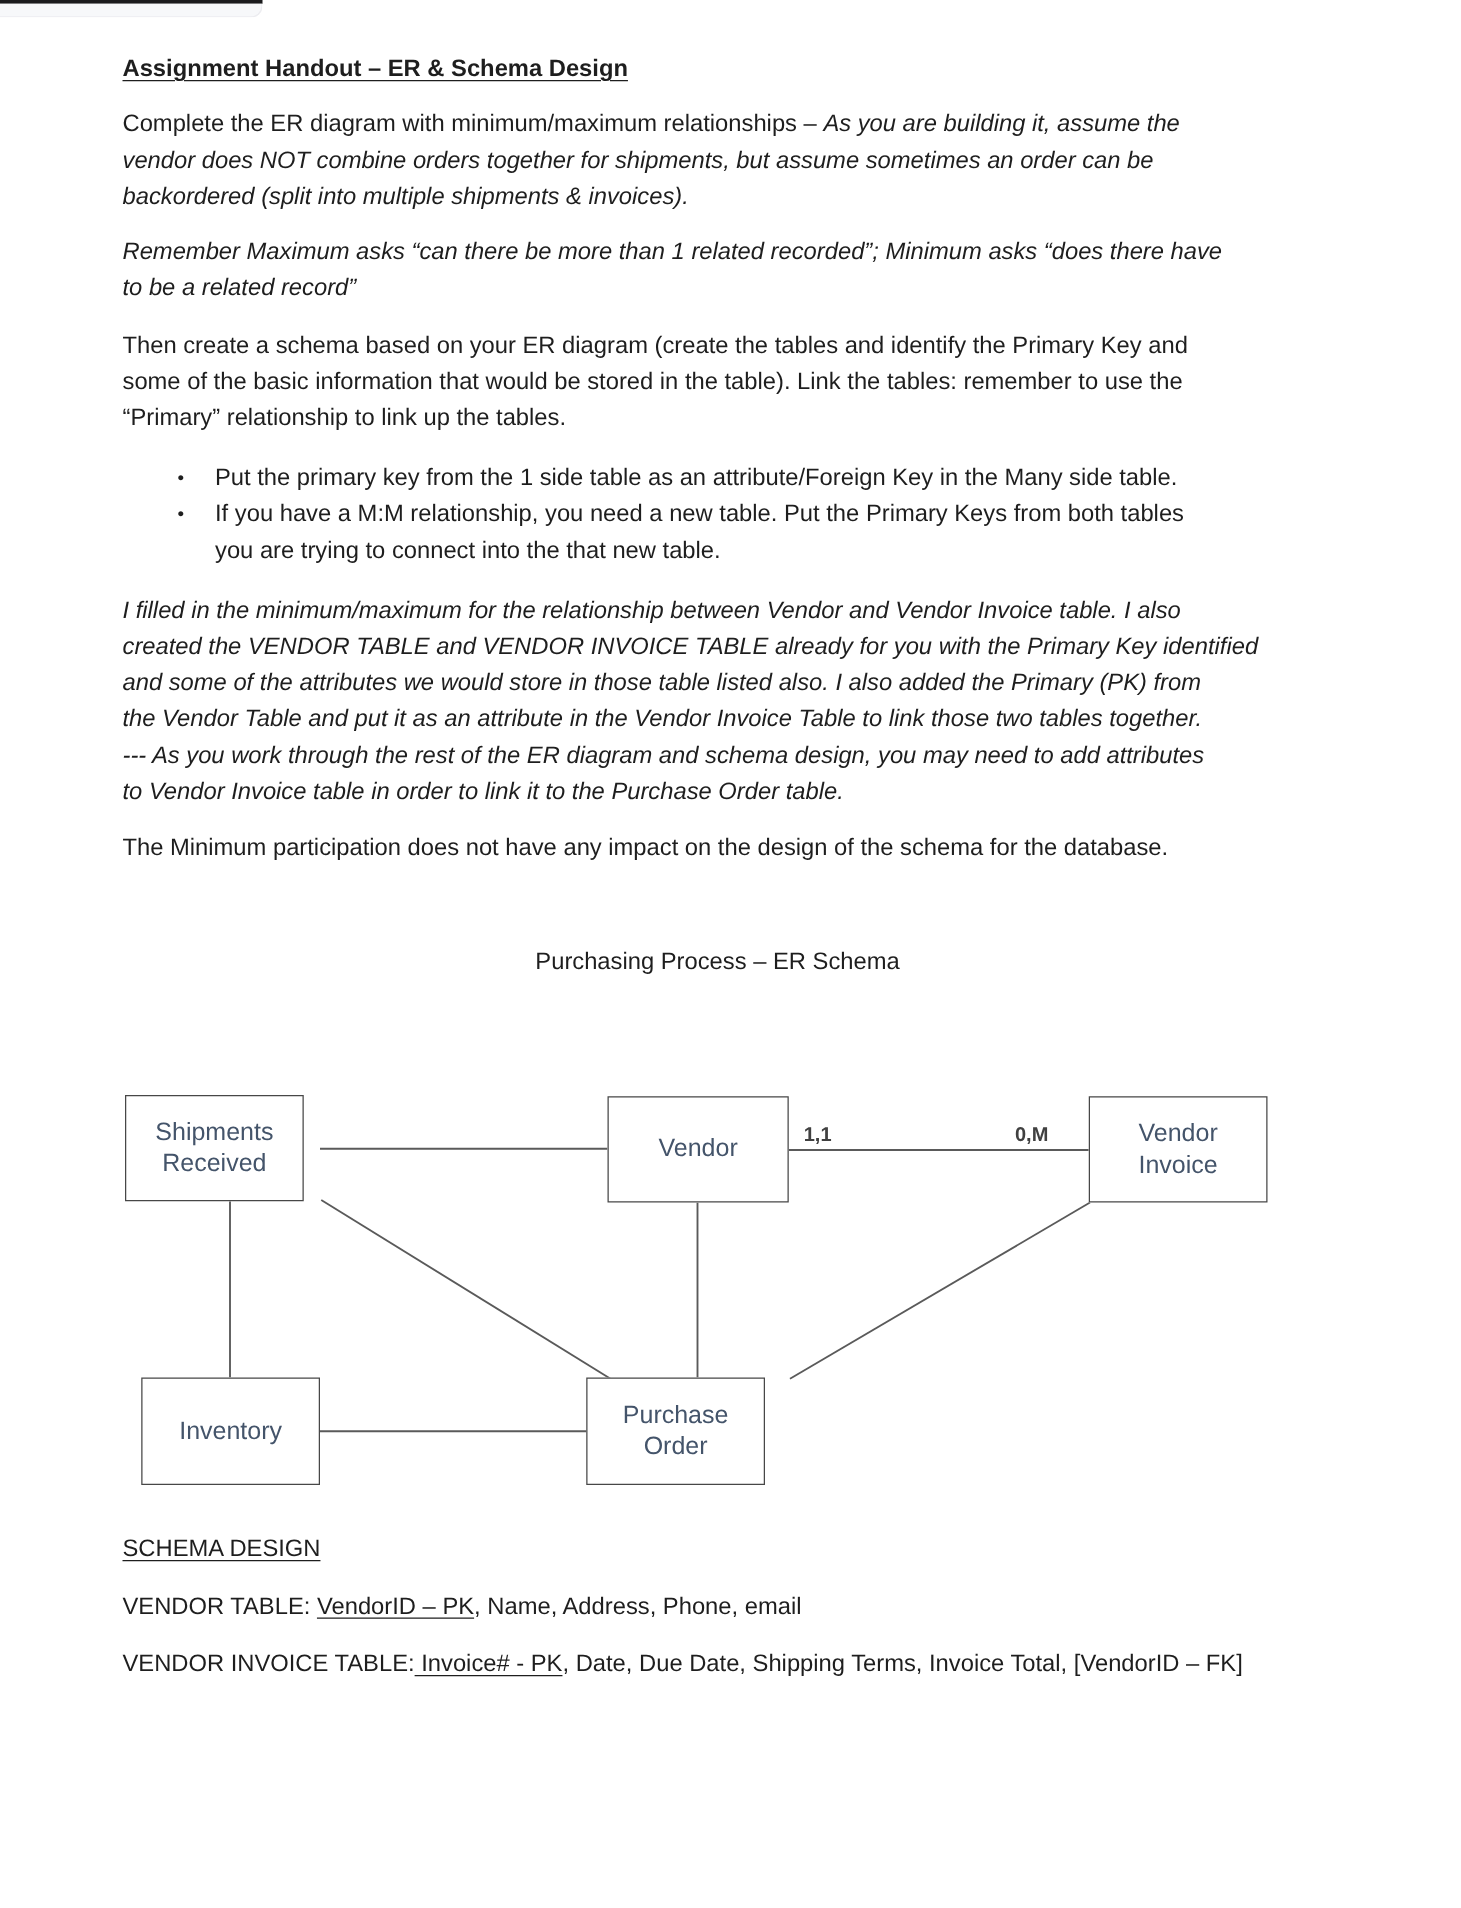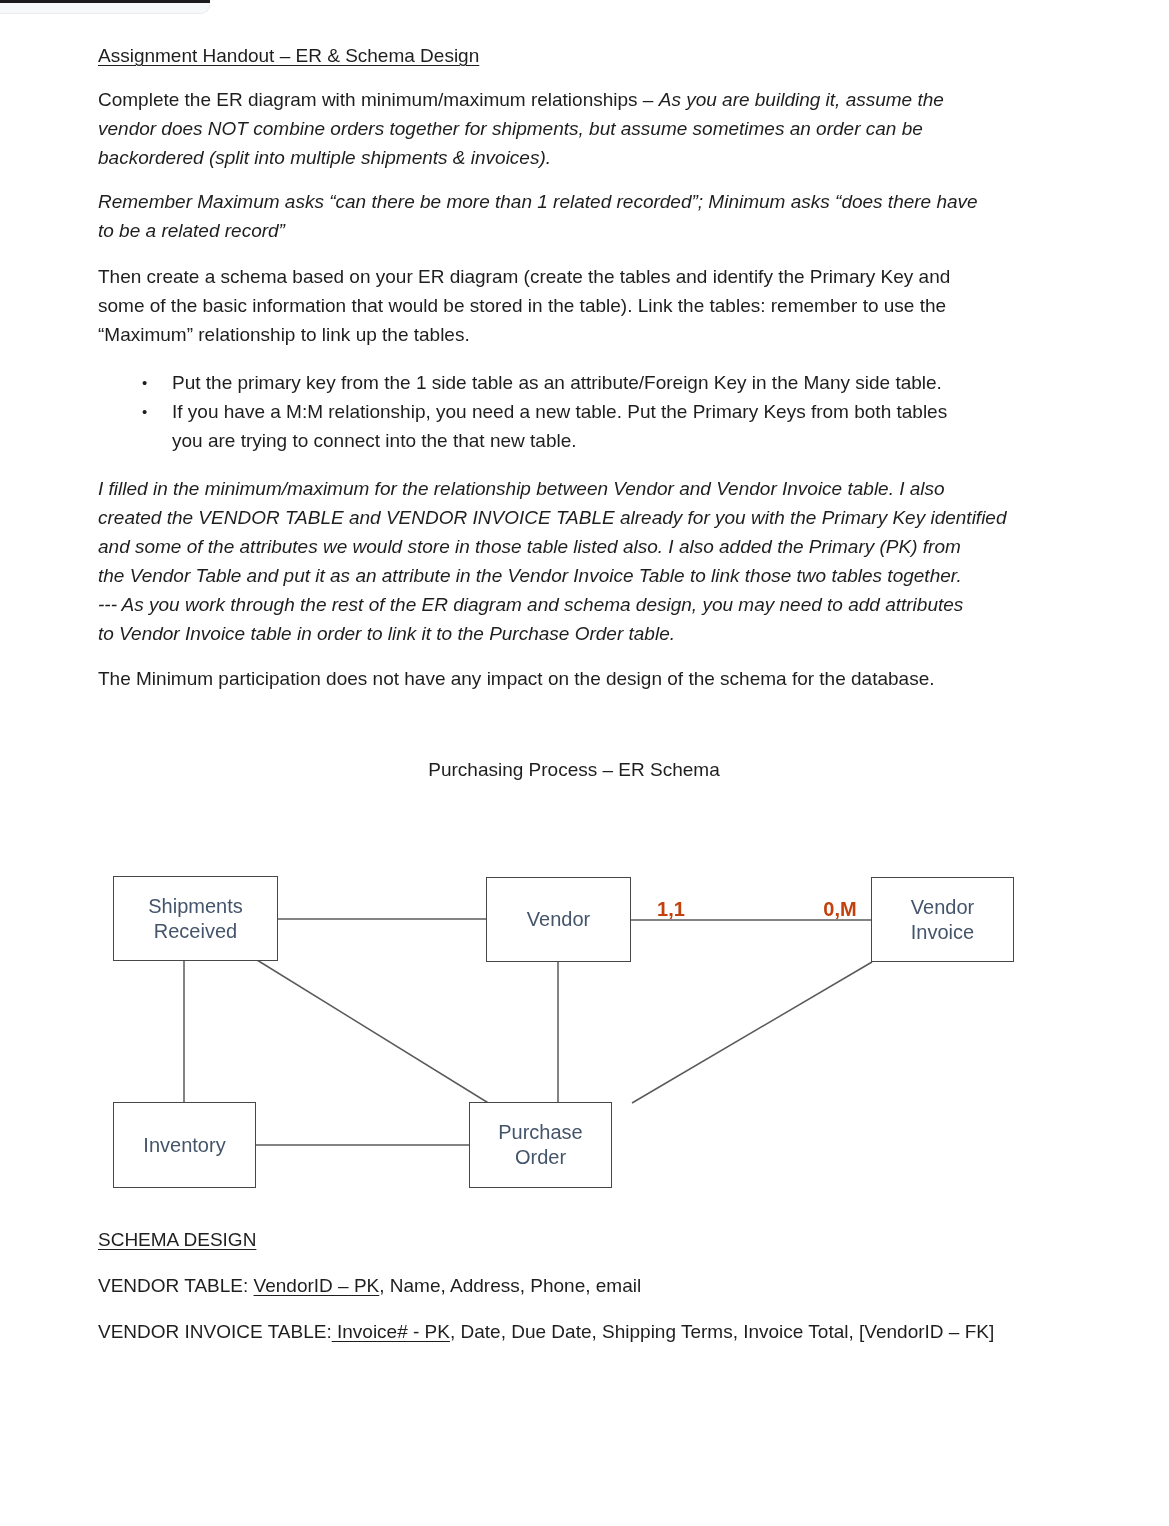--- a/index.html
+++ b/index.html
@@ -5,33 +5,33 @@
   html,body{margin:0;padding:0;}
   body{
     width:1169px;height:1526px;position:relative;background:#ffffff;
     font-family:"Liberation Sans","DejaVu Sans",sans-serif;color:#1e1e1e;
     overflow:hidden;
   }
   .block{position:absolute;left:98px;width:952px;font-size:19px;line-height:29px;}
   .line{white-space:pre;}
   .i{font-style:italic;}
   .u{text-decoration:underline;text-underline-offset:3px;text-decoration-thickness:1.4px;}
-  .title{font-size:19px;font-weight:400;}
+  .title{font-size:19px;font-weight:700;}
   .bullet-line{position:relative;padding-left:74px;white-space:pre;}
   .bullet-dot{position:absolute;left:44px;top:0;font-size:15px;}
   .diagram{position:absolute;left:0;top:850px;width:1169px;height:365px;}
   .diagram svg{position:absolute;left:0;top:0;}
   .ent{
     position:absolute;border:1.5px solid #474747;background:#ffffff;
     display:flex;align-items:center;justify-content:center;text-align:center;
     color:#44546A;font-size:20px;line-height:25px;box-sizing:border-box;
   }
   .card-label{
-    position:absolute;width:56px;text-align:center;font-size:20px;
-    font-weight:600;color:#c2410c;line-height:24px;
+    position:absolute;width:56px;font-size:16px;
+    font-weight:600;color:#404040;line-height:24px;
   }
   .center{text-align:center;}
   .top-strip{position:absolute;left:0;top:0;width:210px;height:3px;background:#1b1b1d;}
   .corner-tab{
     position:absolute;left:0;top:3px;width:210px;height:11px;background:#f7f8fa;
     border-bottom:1px solid #ececf0;border-right:1px solid #ececf0;
     border-radius:0 0 9px 0;box-sizing:border-box;
   }
 </style>
 </head>
@@ -49,21 +49,21 @@
 </div>
 
 <div class="block i" style="top:187px">
   <div class="line">Remember Maximum asks “can there be more than 1 related recorded”; Minimum asks “does there have</div>
   <div class="line">to be a related record”</div>
 </div>
 
 <div class="block" style="top:262px">
   <div class="line">Then create a schema based on your ER diagram (create the tables and identify the Primary Key and</div>
   <div class="line">some of the basic information that would be stored in the table). Link the tables: remember to use the</div>
-  <div class="line">“Maximum” relationship to link up the tables.</div>
+  <div class="line">“Primary” relationship to link up the tables.</div>
 </div>
 
 <div class="block" style="top:368px">
   <div class="bullet-line"><span class="bullet-dot">•</span><span>Put the primary key from the 1 side table as an attribute/Foreign Key in the Many side table.</span></div>
   <div class="bullet-line"><span class="bullet-dot">•</span><span>If you have a M:M relationship, you need a new table. Put the Primary Keys from both tables</span></div>
   <div class="bullet-line"><span>you are trying to connect into the that new table.</span></div>
 </div>
 
 <div class="block i" style="top:474px">
   <div class="line">I filled in the minimum/maximum for the relationship between Vendor and Vendor Invoice table. I also</div>
@@ -81,21 +81,21 @@
 <div class="diagram">
   <svg width="1169" height="365" viewBox="0 0 1169 365">
     <line x1="256" y1="69" x2="486" y2="69" stroke="#5a5a5a" stroke-width="1.5"></line>
     <line x1="631" y1="70" x2="871" y2="70" stroke="#5a5a5a" stroke-width="1.5"></line>
     <line x1="184" y1="111" x2="184" y2="252" stroke="#5a5a5a" stroke-width="1.5"></line>
     <line x1="558" y1="112" x2="558" y2="252" stroke="#5a5a5a" stroke-width="1.5"></line>
     <line x1="257" y1="110" x2="490" y2="254" stroke="#5a5a5a" stroke-width="1.5"></line>
     <line x1="872" y1="112" x2="632" y2="253" stroke="#5a5a5a" stroke-width="1.5"></line>
     <line x1="256" y1="295" x2="489" y2="295" stroke="#5a5a5a" stroke-width="1.5"></line>
   </svg>
-  <div class="ent" style="left:113px;top:26px;width:165px;height:85px">Shipments Received</div>
+  <div class="ent" style="left:100px;top:26px;width:143px;height:85px">Shipments Received</div>
   <div class="ent" style="left:486px;top:27px;width:145px;height:85px">Vendor</div>
   <div class="ent" style="left:871px;top:27px;width:143px;height:85px;padding:0 20px">Vendor Invoice</div>
   <div class="ent" style="left:113px;top:252px;width:143px;height:86px">Inventory</div>
   <div class="ent" style="left:469px;top:252px;width:143px;height:86px;padding:0 20px">Purchase Order</div>
   <div class="card-label" style="left:643px;top:47px">1,1</div>
   <div class="card-label" style="left:812px;top:47px">0,M</div>
 </div>
 
 <div class="block u" style="top:1225px">SCHEMA DESIGN</div>
 

